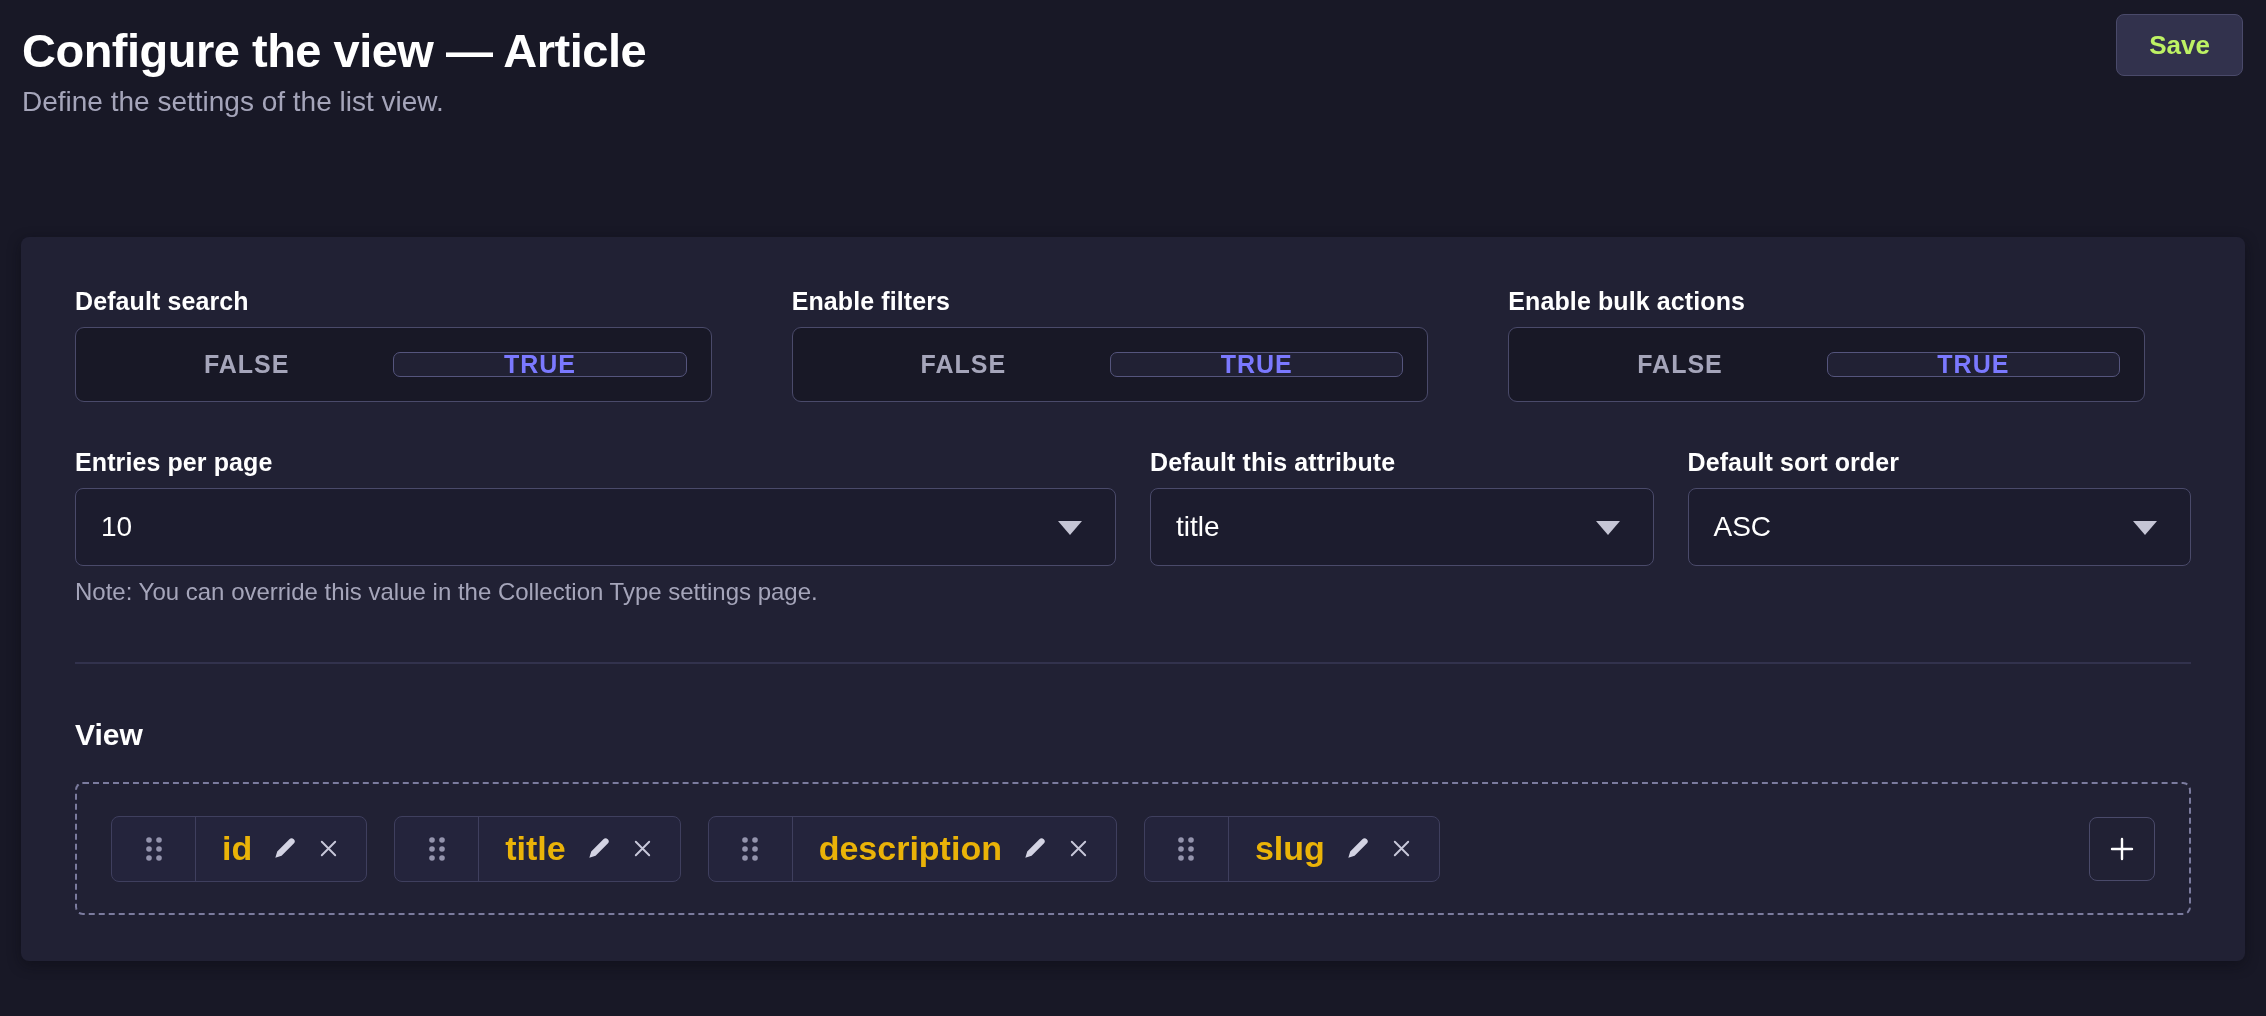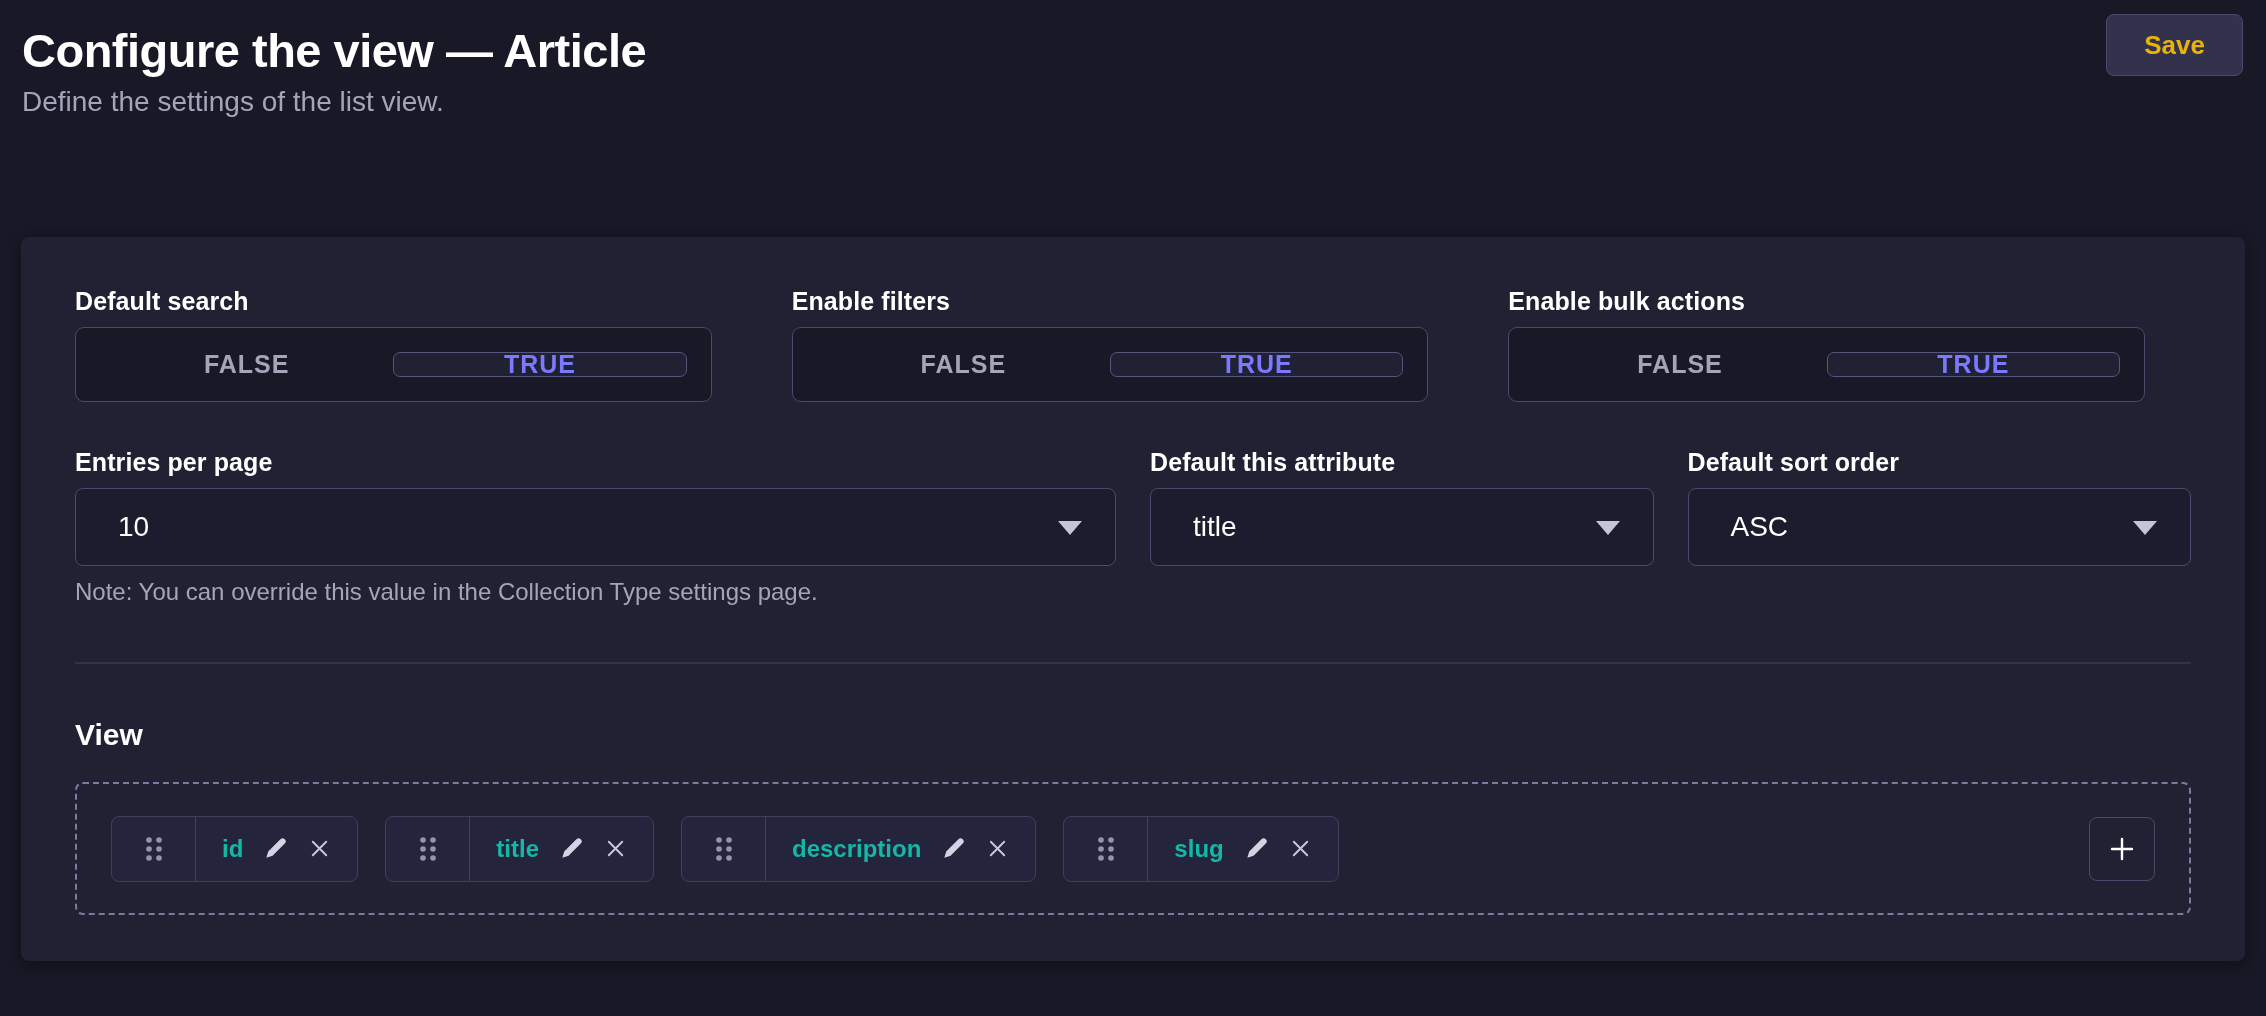--- a/index.html
+++ b/index.html
@@ -18,23 +18,23 @@
     margin: 0; color: #ffffff;
     font-size: 47px; font-weight: 700; letter-spacing: -0.5px;
     line-height: 56px;
   }
   .page-subtitle {
     margin: 8px 0 0 0; color: #a5a5ba;
     font-size: 28px; font-weight: 400; line-height: 30px;
   }
   .save-btn {
     position: absolute; top: 14px; right: 23px;
-    width: 137px; height: 62px;
+    width: 127px; height: 62px;
     background: #32324d; border: 1px solid #4a4a6a; border-radius: 8px;
-    color: #eab308; font-size: 26px; font-weight: 600;
+    color: #bef264; font-size: 26px; font-weight: 600;
     font-family: "Liberation Sans", sans-serif;
     cursor: pointer;
   }
 
   
   .card {
     margin: 120px 21px 0 21px;
     background: #212134;
     border-radius: 8px;
     box-shadow: 0 4px 14px rgba(8, 8, 16, 0.45);
@@ -85,21 +85,21 @@
     color: #7b79ff;
   }
 
   
   .select {
     position: relative;
     height: 78px; width: 100%;
     background: #1c1c2e;
     border: 1px solid #4a4a6a; border-radius: 8px;
     display: flex; align-items: center;
-    padding: 0 42px;
+    padding: 0 25px;
     cursor: pointer;
   }
   .sval { color: #ffffff; font-size: 28px; font-weight: 400; }
   .caret { position: absolute; right: 32px; top: 50%; margin-top: -7px; }
   .note {
     margin: 12px 0 0 0;
     color: #a5a5ba; font-size: 24px; line-height: 28px; font-weight: 400;
   }
 
   
@@ -129,21 +129,21 @@
   }
   .drag {
     width: 84px;
     display: flex; align-items: center; justify-content: center;
     border-right: 1px solid #3f3f5e;
   }
   .chip-body {
     display: flex; align-items: center;
     gap: 20px; padding: 0 26px;
   }
-  .chip-label { color: #14b8a6; font-size: 24px; font-weight: 600; }
+  .chip-label { color: #eab308; font-size: 34px; font-weight: 600; }
   .icon-btn { display: flex; align-items: center; cursor: pointer; }
 
   .add-btn {
     margin-left: auto;
     width: 66px; height: 64px;
     background: transparent;
     border: 1px solid #4a4a6a; border-radius: 8px;
     display: flex; align-items: center; justify-content: center;
     cursor: pointer;
   }

